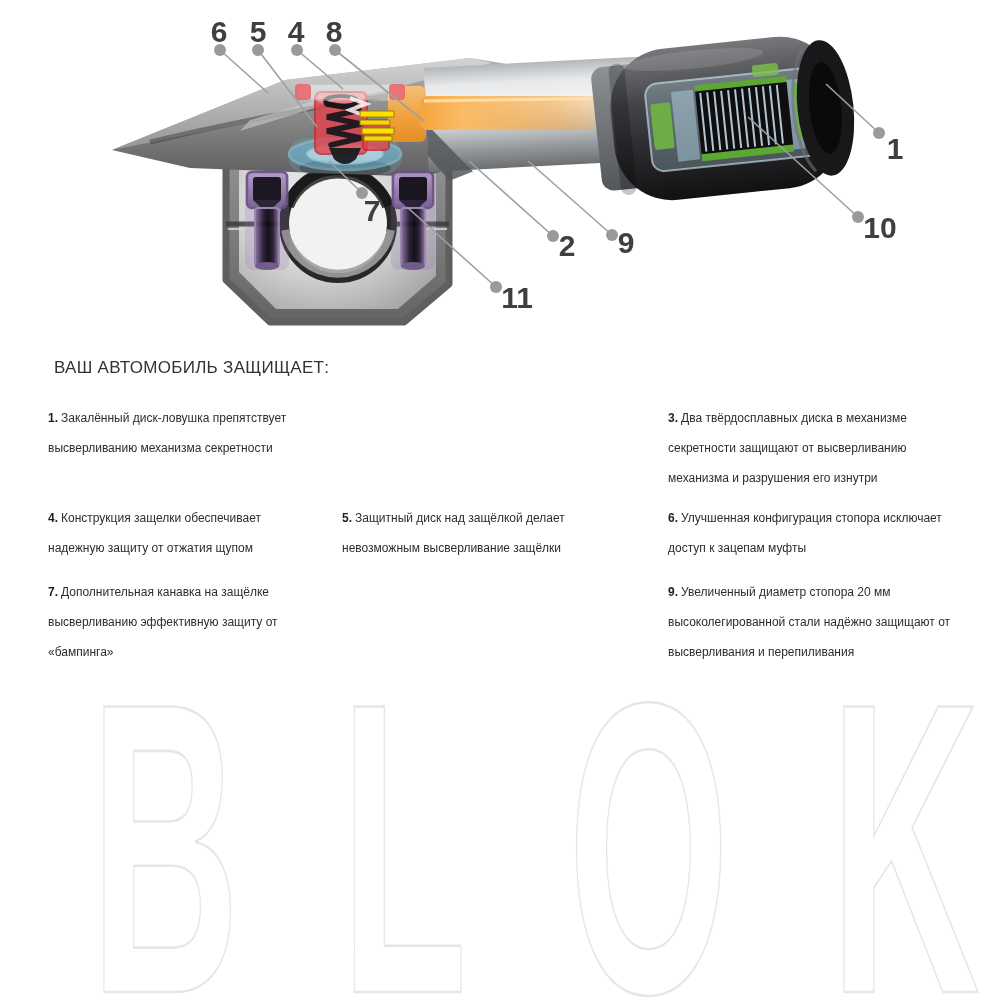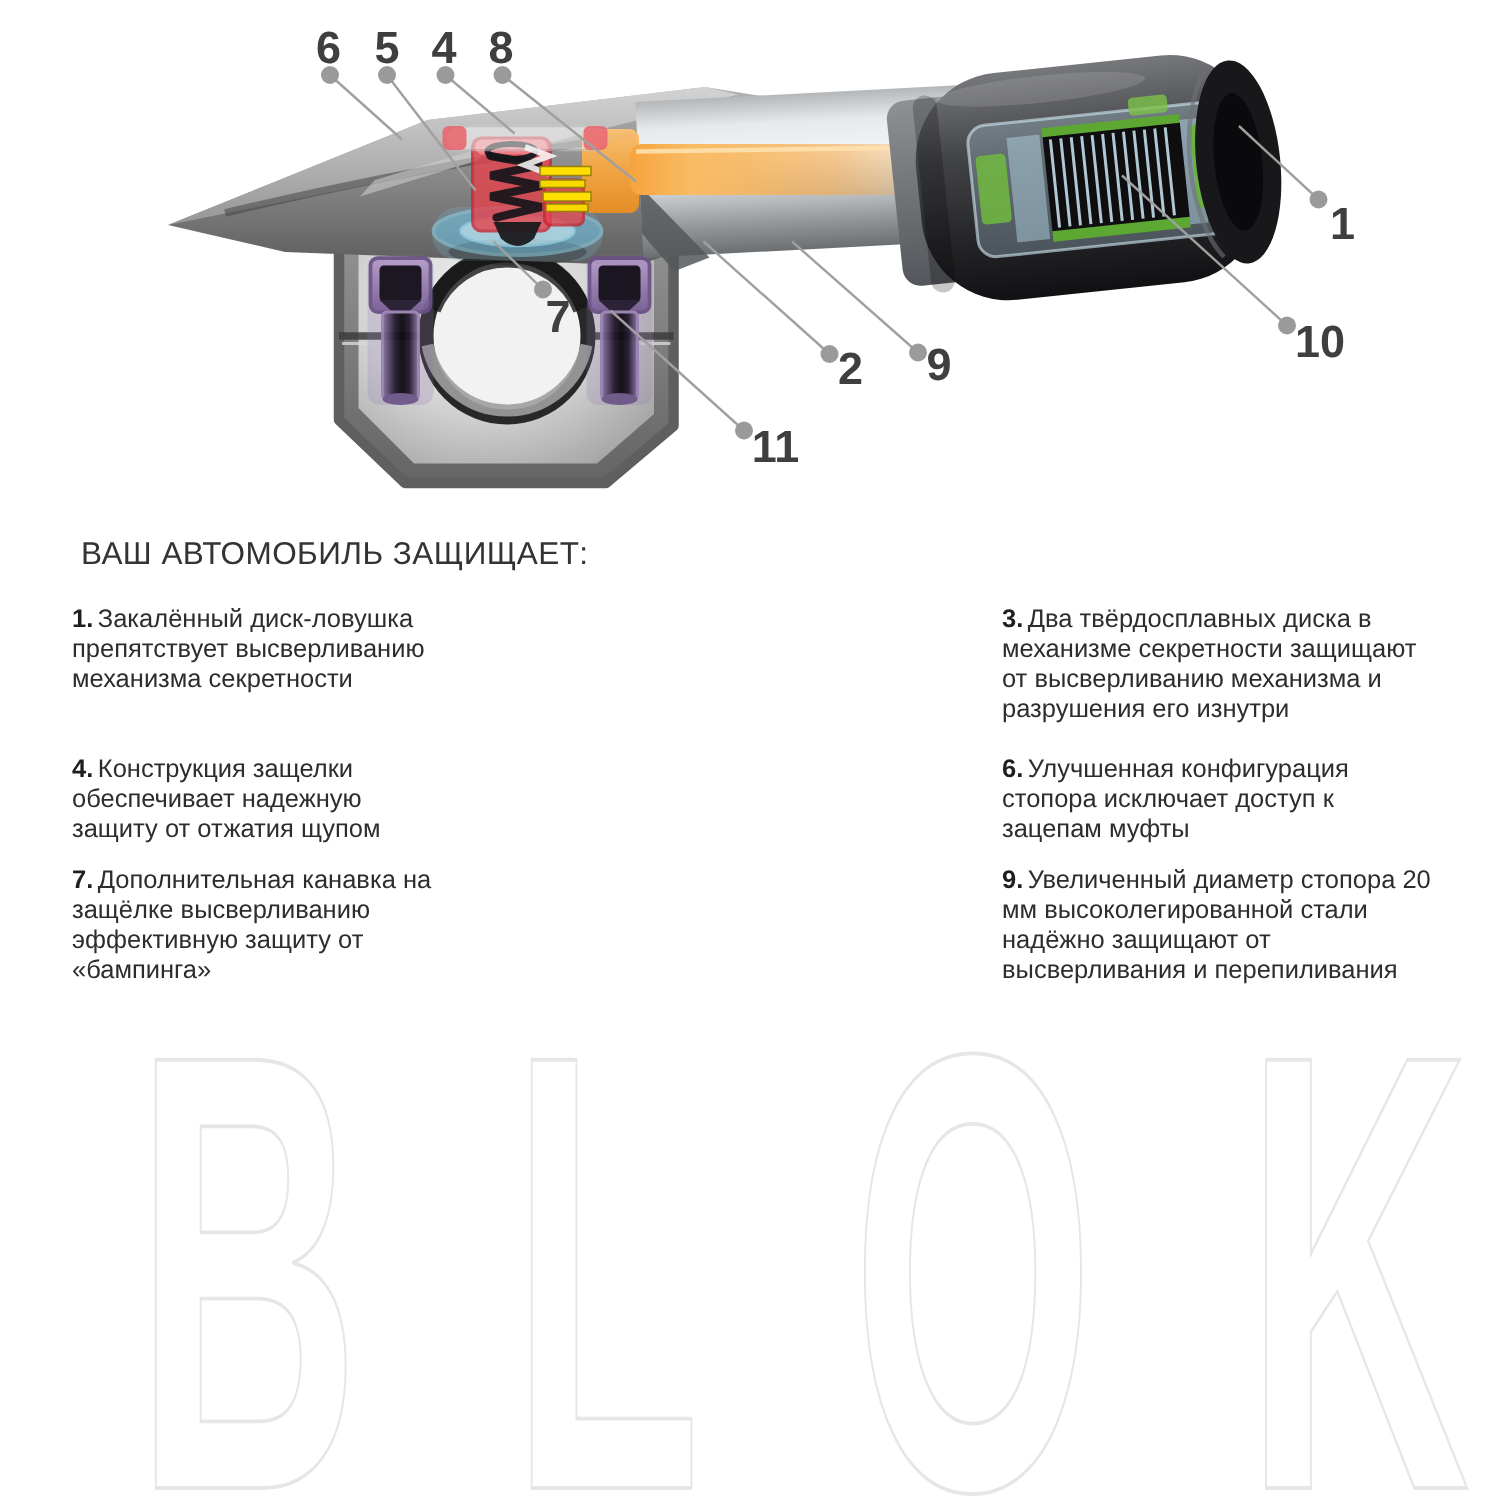--- a/index.html
+++ b/index.html
@@ -1,22 +1,22 @@
 <!DOCTYPE html>
 <html><head>
 <meta charset="utf-8">
 <style>
   html,body{margin:0;padding:0;background:#fff;}
   .page{position:relative;width:1000px;height:1000px;background:#fff;overflow:hidden;
         font-family:"Liberation Sans","DejaVu Sans",sans-serif;}
   .diagram-svg{position:absolute;left:0;top:0;z-index:1;}
   .watermark-svg{position:absolute;left:0;top:640px;z-index:0;}
   .page-title{position:absolute;left:54px;top:358px;z-index:2;margin:0;
-              font-size:21px;font-weight:400;color:#333;letter-spacing:.3px;}
-  .feature{position:absolute;z-index:2;font-size:17px;line-height:20px;color:#2d2d2d;}
+              font-size:17px;font-weight:400;color:#333;letter-spacing:.3px;}
+  .feature{position:absolute;z-index:2;font-size:12px;line-height:30px;color:#2d2d2d;}
   .feature .num{font-weight:bold;margin-right:3px;color:#1e1e1e;}
   .f1{left:48px;top:403px;width:255px}
   .f2{left:342px;top:403px;width:295px}
   .f3{left:668px;top:403px;width:292px}
   .f4{left:48px;top:503px;width:255px}
   .f5{left:342px;top:503px;width:295px}
   .f6{left:668px;top:503px;width:292px}
   .f7{left:48px;top:577px;width:262px}
   .f8{left:342px;top:577px;width:295px}
   .f9{left:668px;top:577px;width:292px}
@@ -279,20 +279,23 @@
 
   <div class="feature f1">
     <span class="num">1.</span><span>Закалённый диск-ловушка препятствует высверливанию механизма секретности</span>
   </div>
   <div class="feature f3">
     <span class="num">3.</span><span>Два твёрдосплавных диска в механизме секретности  защищают от высверливанию механизма и разрушения его изнутри</span>
   </div>
   <div class="feature f4">
     <span class="num">4.</span><span>Конструкция защелки обеспечивает надежную защиту от отжатия щупом</span>
   </div>
+  <div class="feature f5">
+    <span class="num">5.</span><span>Защитный диск над защёлкой делает невозможным высверливание защёлки</span>
+  </div>
   <div class="feature f6">
     <span class="num">6.</span><span>Улучшенная конфигурация стопора исключает доступ к зацепам муфты</span>
   </div>
   <div class="feature f7">
     <span class="num">7.</span><span>Дополнительная канавка на защёлке высверливанию эффективную защиту от «бампинга»</span>
   </div>
   <div class="feature f9">
     <span class="num">9.</span><span>Увеличенный диаметр стопора 20 мм высоколегированной стали надёжно защищают от высверливания и перепиливания</span>
   </div>
 

